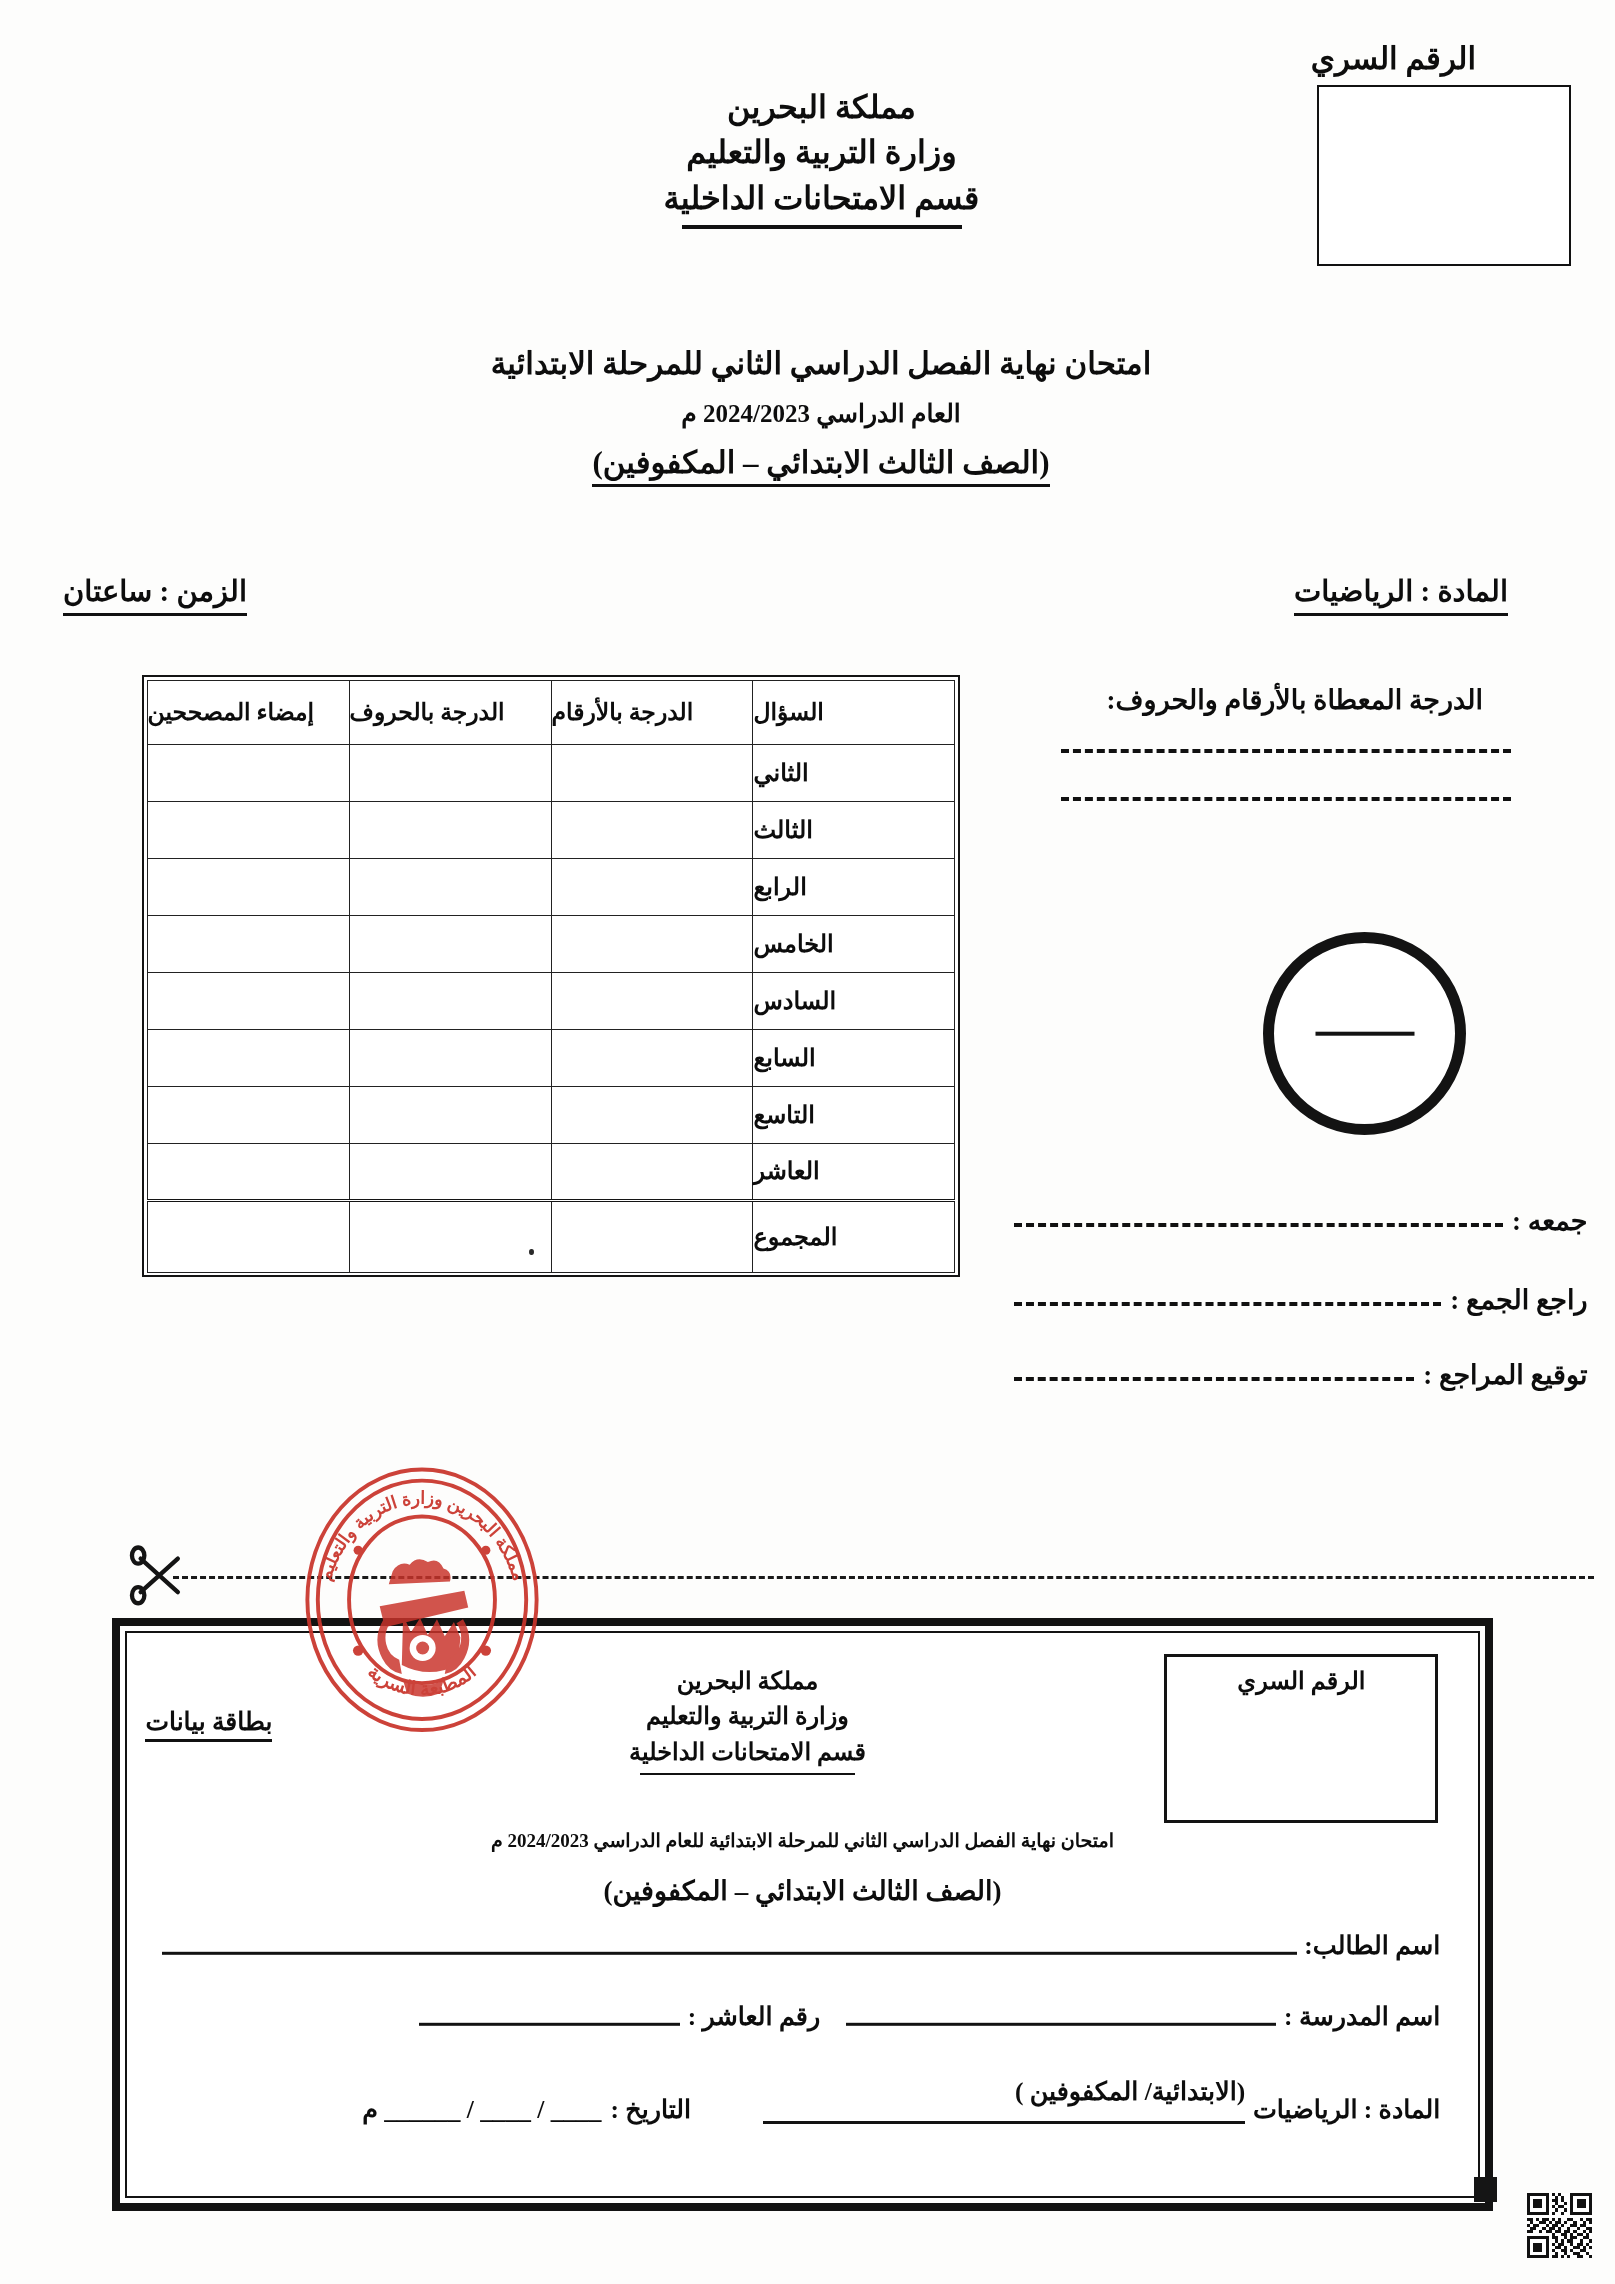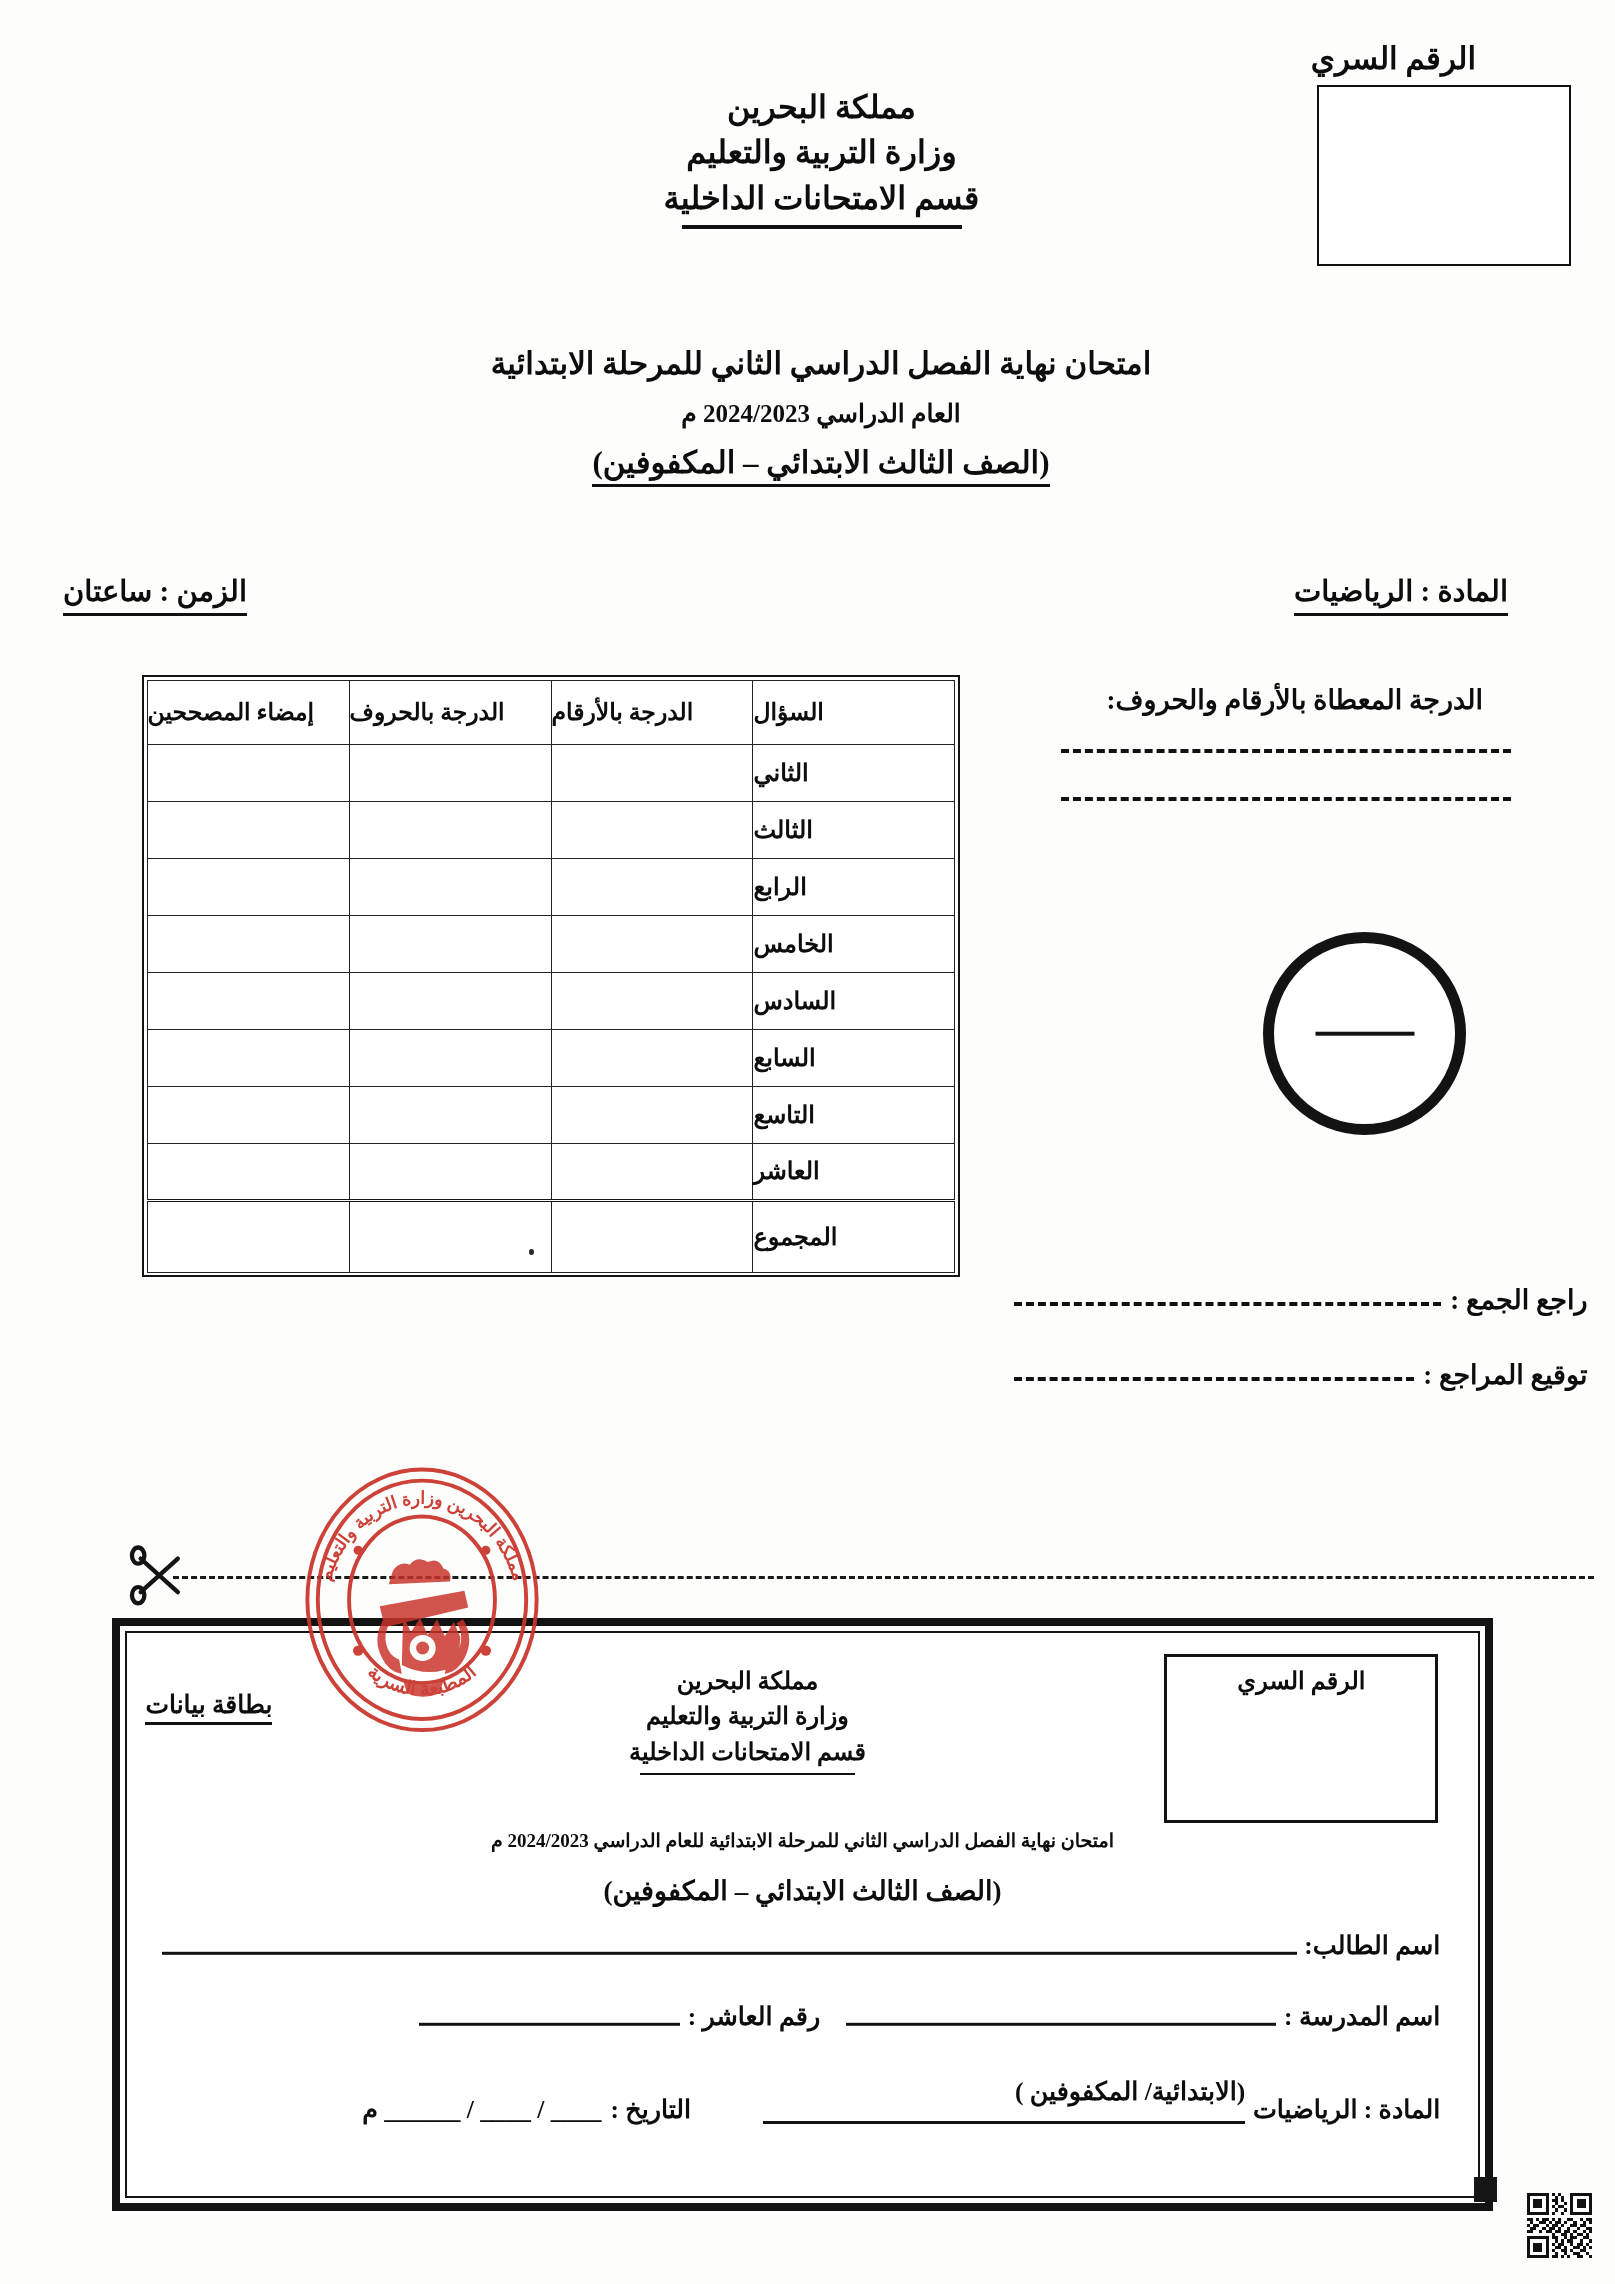--- a/index.html
+++ b/index.html
@@ -253,21 +253,21 @@
   .data-card-inner {
     width: 100%;
     height: 100%;
     border: 2px solid #131313;
     position: relative;
     padding: 0;
     background: #fff;
   }
   .card-tag {
     position: absolute;
-    top: 57px;
+    top: 74px;
     right: 1206px;
     font-size: 25px;
     font-weight: 600;
     direction: rtl;
     border-bottom: 3.3px solid #111;
     padding-bottom: 3.3px;
   }
   .card-ministry {
     position: absolute;
     top: 31px;
@@ -502,20 +502,24 @@
 
   <div class="grade-panel">
     <div class="gp-title">الدرجة المعطاة بالأرقام والحروف:</div>
     <div class="dash-line l1"></div>
     <div class="dash-line l2"></div>
 
     <div class="circle-mark">
       <div class="bar"></div>
     </div>
 
+    <div class="gp-field f1">
+      <span class="lbl">جمعه :</span>
+      <span class="ln"></span>
+    </div>
     <div class="gp-field f2">
       <span class="lbl">راجع الجمع :</span>
       <span class="ln"></span>
     </div>
     <div class="gp-field f3">
       <span class="lbl">توقيع المراجع :</span>
       <span class="ln"></span>
     </div>
   </div>
 

